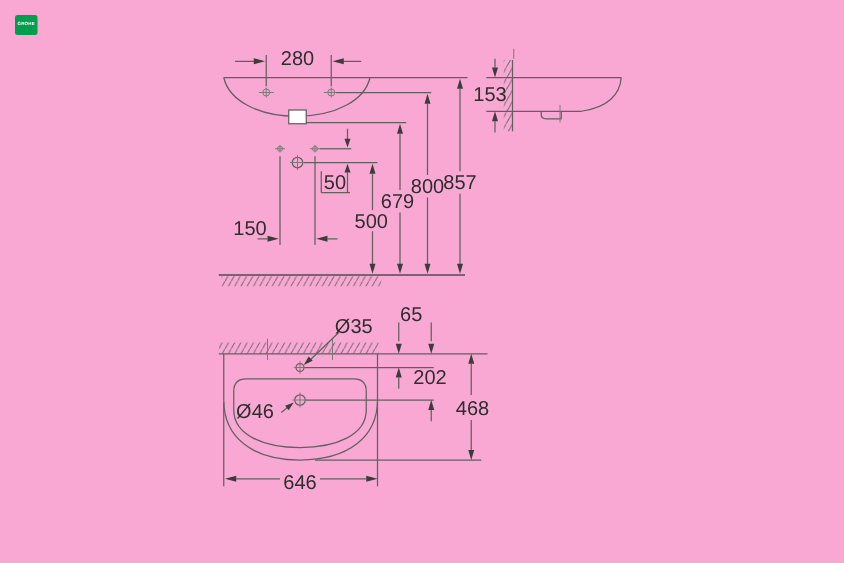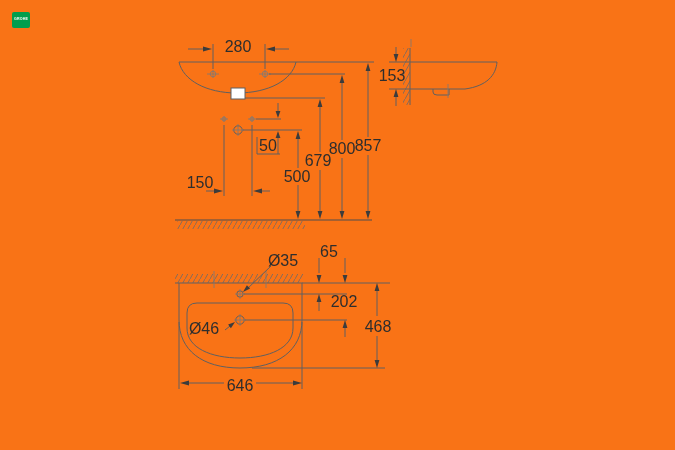--- a/index.html
+++ b/index.html
@@ -1,16 +1,16 @@
 <!DOCTYPE html>
 <html><head>
 <meta charset="utf-8">
 <style>
   html,body{margin:0;padding:0;background:#fff;}
-  #stage{position:relative;width:675px;height:450px;background:#f97316;overflow:hidden;
+  #stage{position:relative;width:675px;height:450px;background:#f9a8d4;overflow:hidden;
          font-family:"Liberation Sans",sans-serif;}
   #brand-logo{position:absolute;left:12px;top:12px;width:18px;height:16px;background:#009e4d;
          border-radius:2px;display:flex;align-items:center;justify-content:center;}
   #brand-logo span{color:#ffffff;font-size:3.6px;font-weight:bold;letter-spacing:.2px;line-height:1;}
   svg{position:absolute;left:0;top:0;}
   .ln{stroke:#606060;stroke-width:1;fill:none;}
   .thin{stroke:#7a7a7a;stroke-width:.8;fill:none;}
   .heavy{stroke:#4e4e4e;stroke-width:1.2;fill:none;}
   .ah{fill:#3c3c3c;stroke:none;}
   text{fill:#2e2e2e;font-family:"Liberation Sans",sans-serif;font-size:16px;}

